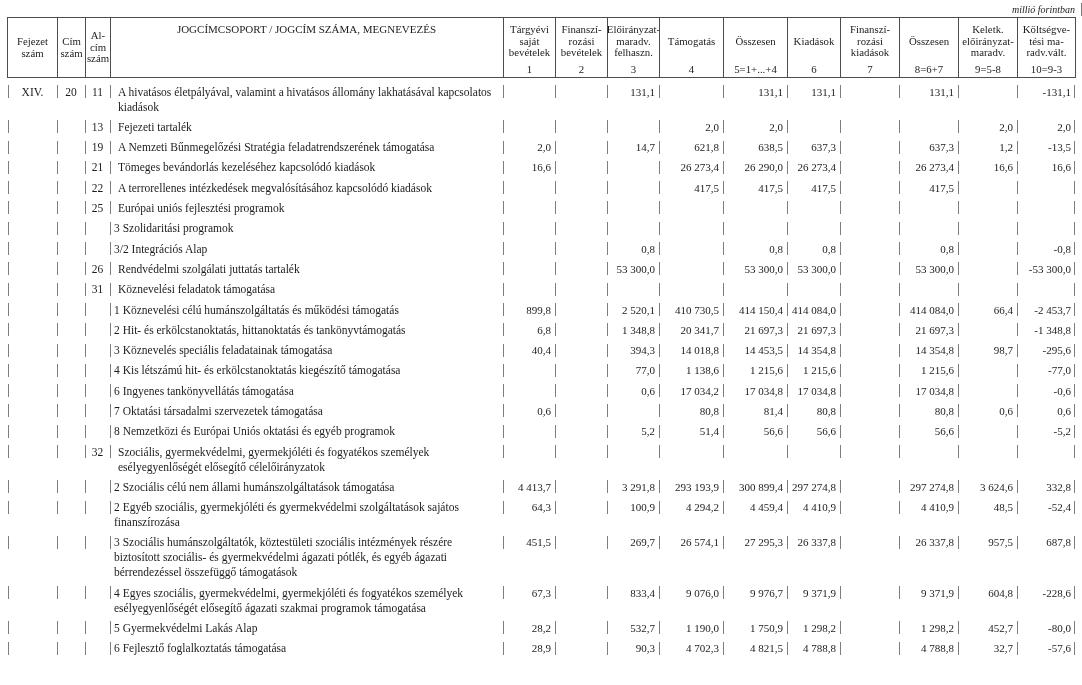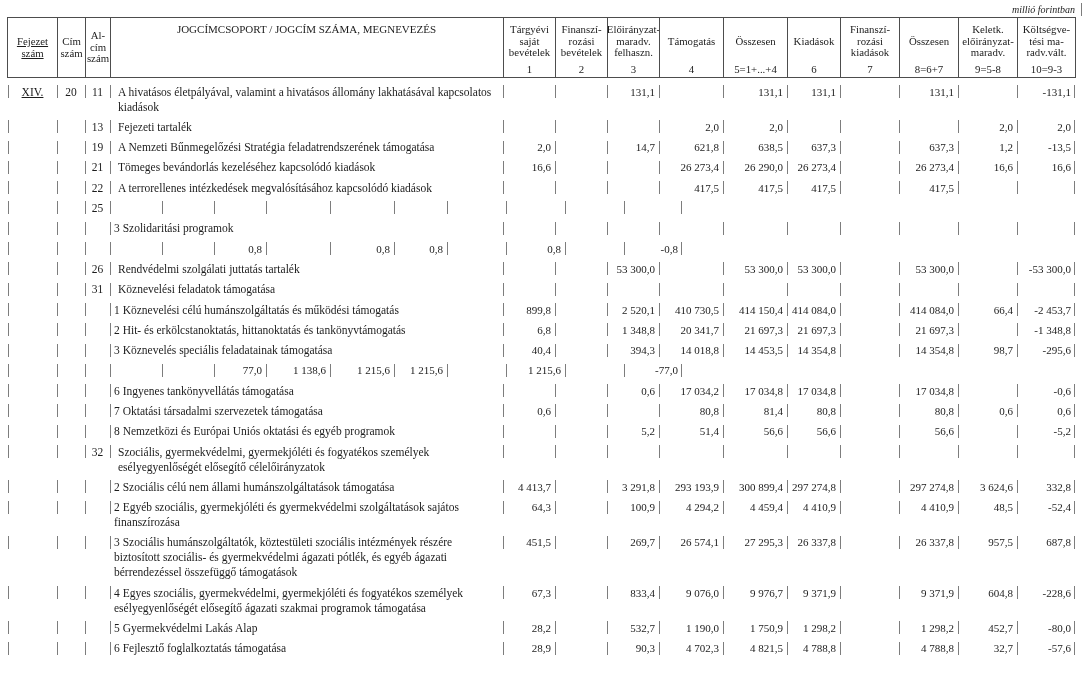--- a/index.html
+++ b/index.html
@@ -19,21 +19,21 @@
     border-left:1px solid #4d4d4d; padding:2px 1px; overflow:hidden; }
   .hcell:first-child { border-left:none; }
   .hc-center { justify-content:center; }
   .hc-top { justify-content:flex-start; }
   .hlbl { font-size:10.8px; line-height:11.6px; text-align:center; white-space:pre-line; }
   .hc-num .hlbl { margin:auto 0; }
   .hnum { font-size:10.8px; line-height:12px; text-align:center; white-space:nowrap; }
   .htitle { font-size:11px; line-height:14px; padding-top:2px; }
 
   
-  .col-f  { width:49px;text-decoration:underline; }
+  .col-f  { width:49px; }
   .col-c  { width:28px; }
   .col-a  { width:25px; }
   .col-n  { width:393px; }
   .col-v0 { width:52px; }
   .col-v1 { width:52px; }
   .col-v2 { width:52px; }
   .col-v3 { width:64px; }
   .col-v4 { width:64px; }
   .col-v5 { width:53px; }
   .col-v6 { width:59px; }
@@ -213,20 +213,21 @@
           <div class="cell col-v col-v5">417,5</div>
           <div class="cell col-v col-v6"></div>
           <div class="cell col-v col-v7">417,5</div>
           <div class="cell col-v col-v8"></div>
           <div class="cell col-v col-v9"></div>
         </div>
         <div class="row has-a">
           <div class="cell col-f cell-num"></div>
           <div class="cell col-c cell-num"></div>
           <div class="cell col-a cell-num">25</div>
+          <div class="cell col-n">Európai uniós fejlesztési programok</div>
           <div class="cell col-v col-v0"></div>
           <div class="cell col-v col-v1"></div>
           <div class="cell col-v col-v2"></div>
           <div class="cell col-v col-v3"></div>
           <div class="cell col-v col-v4"></div>
           <div class="cell col-v col-v5"></div>
           <div class="cell col-v col-v6"></div>
           <div class="cell col-v col-v7"></div>
           <div class="cell col-v col-v8"></div>
           <div class="cell col-v col-v9"></div>
@@ -244,20 +245,21 @@
           <div class="cell col-v col-v5"></div>
           <div class="cell col-v col-v6"></div>
           <div class="cell col-v col-v7"></div>
           <div class="cell col-v col-v8"></div>
           <div class="cell col-v col-v9"></div>
         </div>
         <div class="row">
           <div class="cell col-f cell-num"></div>
           <div class="cell col-c cell-num"></div>
           <div class="cell col-a cell-num"></div>
+          <div class="cell col-n">3/2 Integrációs Alap</div>
           <div class="cell col-v col-v0"></div>
           <div class="cell col-v col-v1"></div>
           <div class="cell col-v col-v2">0,8</div>
           <div class="cell col-v col-v3"></div>
           <div class="cell col-v col-v4">0,8</div>
           <div class="cell col-v col-v5">0,8</div>
           <div class="cell col-v col-v6"></div>
           <div class="cell col-v col-v7">0,8</div>
           <div class="cell col-v col-v8"></div>
           <div class="cell col-v col-v9">-0,8</div>
@@ -339,20 +341,21 @@
           <div class="cell col-v col-v5">14 354,8</div>
           <div class="cell col-v col-v6"></div>
           <div class="cell col-v col-v7">14 354,8</div>
           <div class="cell col-v col-v8">98,7</div>
           <div class="cell col-v col-v9">-295,6</div>
         </div>
         <div class="row">
           <div class="cell col-f cell-num"></div>
           <div class="cell col-c cell-num"></div>
           <div class="cell col-a cell-num"></div>
+          <div class="cell col-n">4 Kis létszámú hit- és erkölcstanoktatás kiegészítő támogatása</div>
           <div class="cell col-v col-v0"></div>
           <div class="cell col-v col-v1"></div>
           <div class="cell col-v col-v2">77,0</div>
           <div class="cell col-v col-v3">1 138,6</div>
           <div class="cell col-v col-v4">1 215,6</div>
           <div class="cell col-v col-v5">1 215,6</div>
           <div class="cell col-v col-v6"></div>
           <div class="cell col-v col-v7">1 215,6</div>
           <div class="cell col-v col-v8"></div>
           <div class="cell col-v col-v9">-77,0</div>

